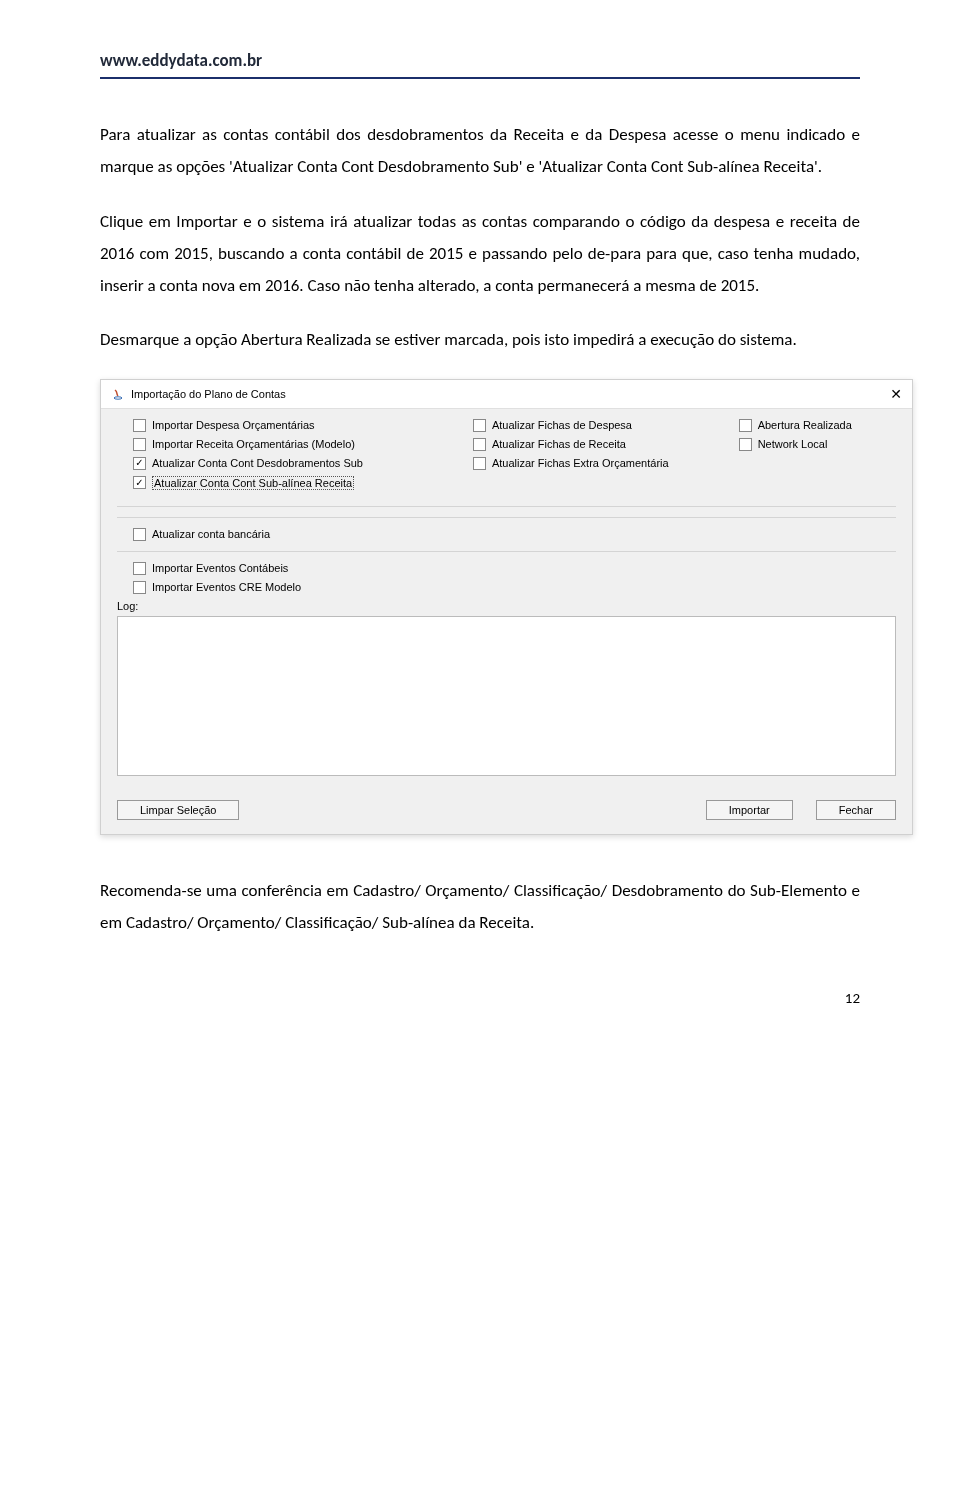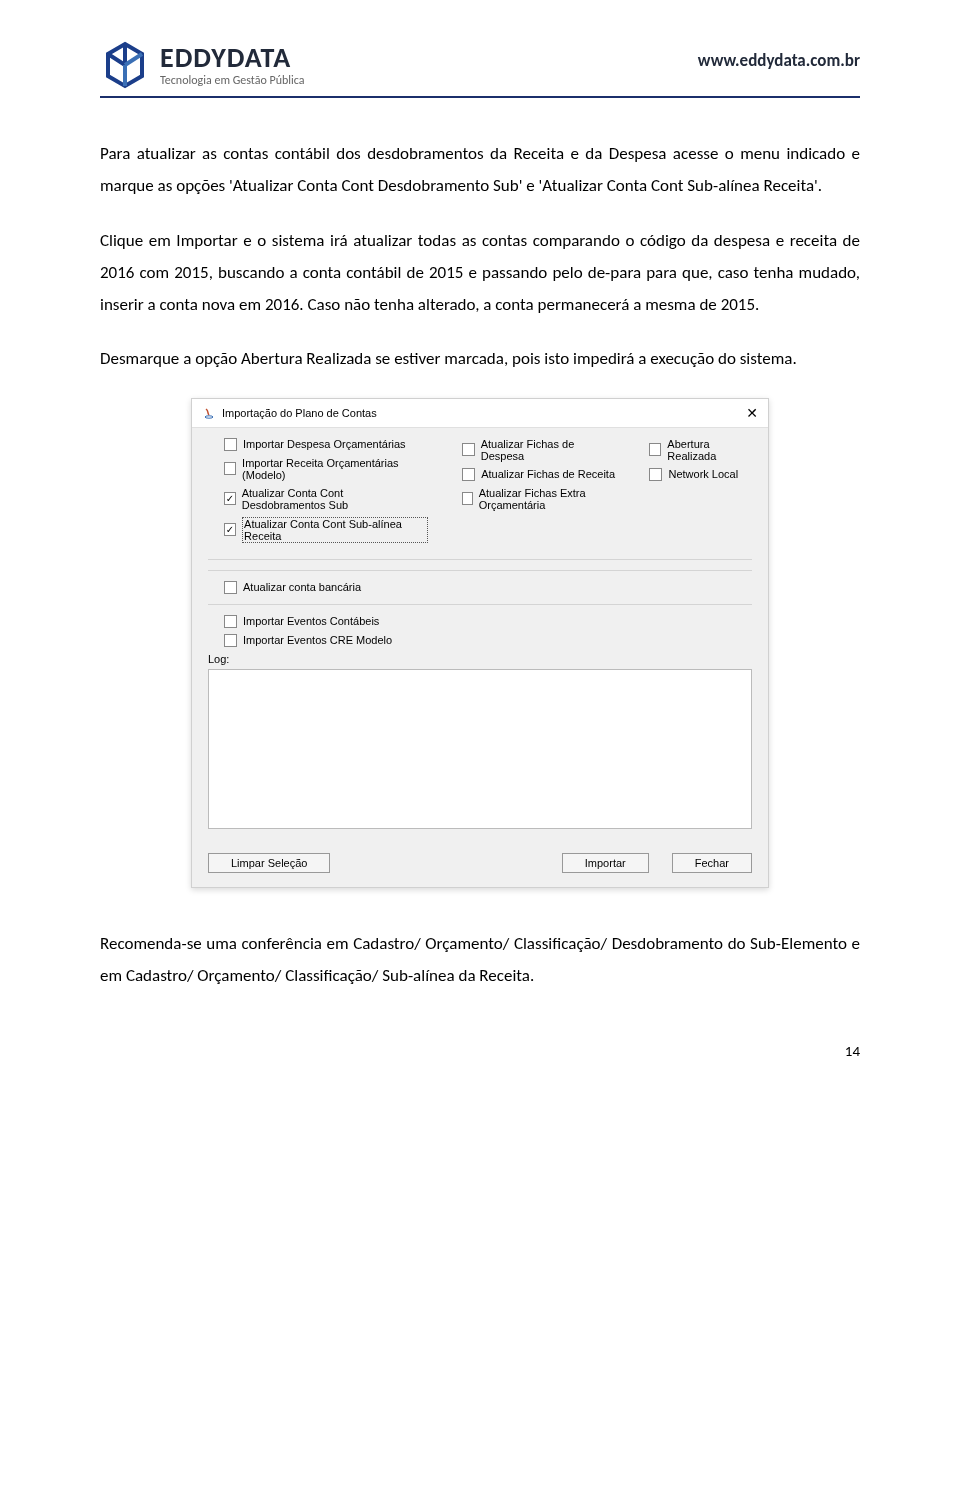--- a/index.html
+++ b/index.html
@@ -46,21 +46,21 @@
   .body-text p {
     font-size: 17px;
     line-height: 1.9;
     text-align: justify;
     margin: 0 0 22px 0;
     color: #000;
   }
   
   .shot {
     margin: 20px auto 40px auto;
-    width: 578px;
+    width: 813px;
     background: #404040;
     border: 1px solid #d0d0d0;
     font-family: Tahoma, Verdana, Arial, sans-serif;
     font-size: 11px;
     color: #000;
     box-shadow: 0 2px 6px rgba(0,0,0,0.15);
   }
   .shot .titlebar {
     display: flex;
     justify-content: space-between;
@@ -142,34 +142,20 @@
     color: #000;
     margin-top: 50px;
   }
 </style>
 </head>
 <body>
 
 <div class="page">
 
   <div class="hdr">
-    <div class="logo-wrap">
-      <span class="logo-mark">
-        <svg width="50" height="50" viewBox="0 0 50 50">
-          <path d="M25 4 L42 14 L42 36 L25 46 L8 36 L8 14 Z" fill="none" stroke="#1b3e8a" stroke-width="4"></path>
-          <path d="M25 4 L25 25 L8 14" fill="none" stroke="#1b3e8a" stroke-width="4"></path>
-          <path d="M25 25 L42 14" fill="none" stroke="#3a6fb5" stroke-width="4"></path>
-          <path d="M25 25 L25 46" fill="none" stroke="#3a6fb5" stroke-width="4"></path>
-        </svg>
-      </span>
-      <div class="brand-text">
-        <div class="brand-name">EDDYDATA</div>
-        <div class="brand-tag">Tecnologia em Gestão Pública</div>
-      </div>
-    </div>
     <div class="site-url">www.eddydata.com.br</div>
   </div>
 
   <div class="body-text">
     <p>Para atualizar as contas contábil dos desdobramentos da Receita e da Despesa acesse o menu indicado e marque as opções 'Atualizar Conta Cont Desdobramento Sub' e 'Atualizar Conta Cont Sub-alínea Receita'.</p>
     <p>Clique em Importar e o sistema irá atualizar todas as contas comparando o código da despesa e receita de 2016 com 2015, buscando a conta contábil de 2015 e passando pelo de-para para que, caso tenha mudado, inserir a conta nova em 2016. Caso não tenha alterado, a conta permanecerá a mesma de 2015.</p>
     <p>Desmarque a opção Abertura Realizada se estiver marcada, pois isto impedirá a execução do sistema.</p>
   </div>
 
   <div class="shot">
@@ -265,14 +251,14 @@
         <button class="btn">Importar</button>
         <button class="btn">Fechar</button>
       </div>
     </div>
   </div>
 
   <div class="body-text">
     <p>Recomenda-se uma conferência em Cadastro/ Orçamento/ Classificação/ Desdobramento do Sub-Elemento e em Cadastro/ Orçamento/ Classificação/ Sub-alínea da Receita.</p>
   </div>
 
-  <div class="page-num">14</div>
+  <div class="page-num">12</div>
 </div>
 
 </body></html>

